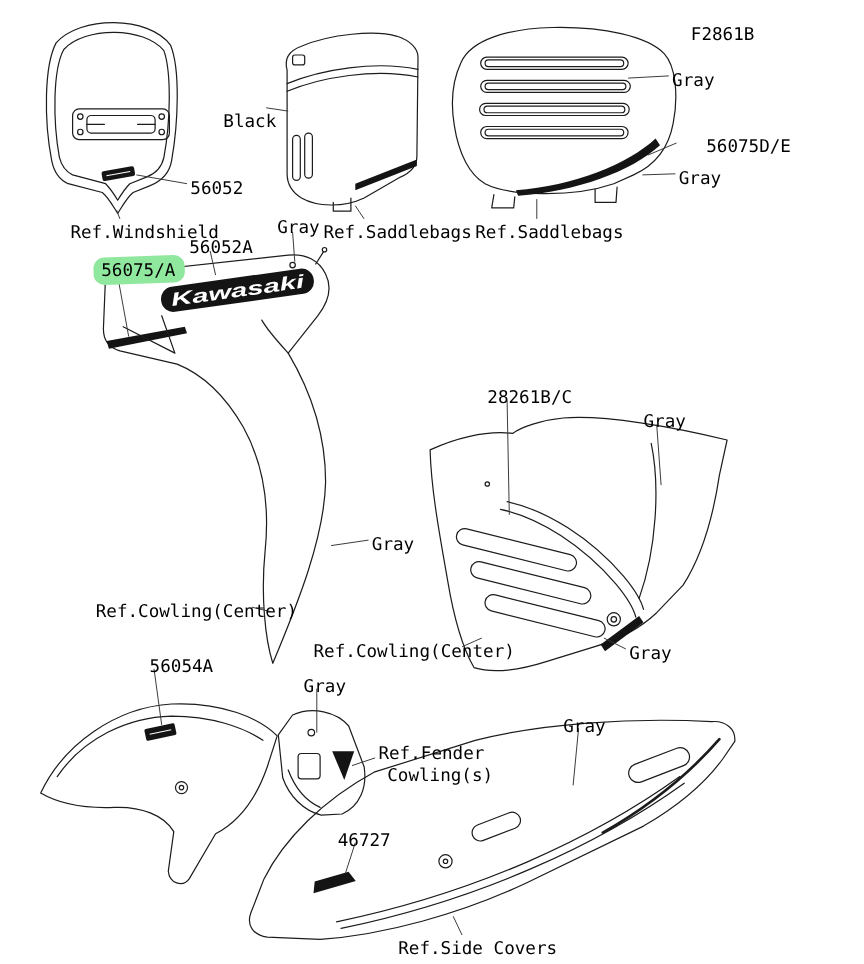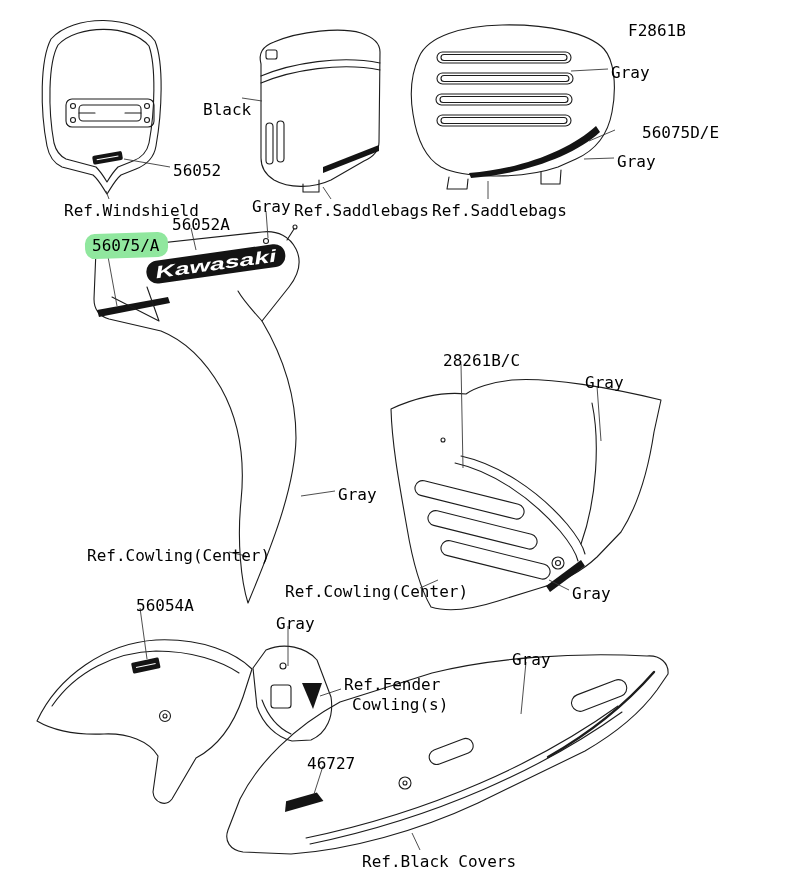--- a/index.html
+++ b/index.html
@@ -180,15 +180,15 @@
 
   <div class="lbl" style="left:136px;top:596px">56054A</div>
   <div class="lbl" style="left:276px;top:614px">Gray</div>
   <div class="lbl" style="left:344px;top:675px">
     <div>Ref.Fender</div>
     <div style="padding-left:8px">Cowling(s)</div>
   </div>
 
   <div class="lbl" style="left:512px;top:650px">Gray</div>
   <div class="lbl" style="left:307px;top:754px">46727</div>
-  <div class="lbl" style="left:362px;top:852px">Ref.Black Covers</div>
+  <div class="lbl" style="left:362px;top:852px">Ref.Side Covers</div>
 
 </div>
 
 </body></html>

